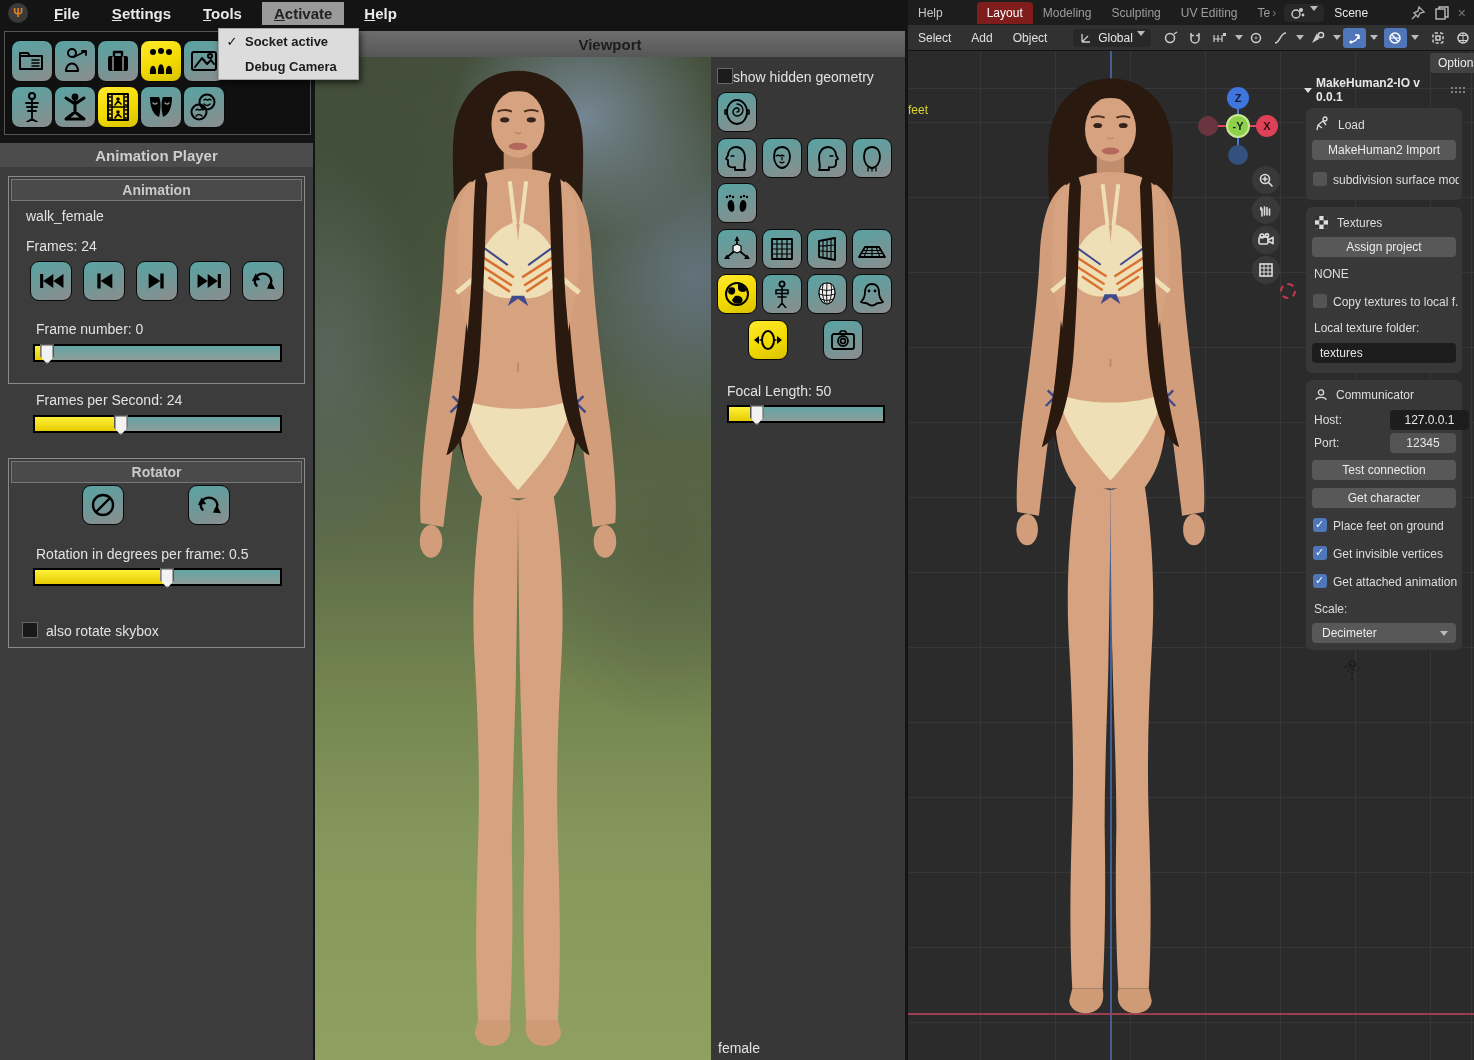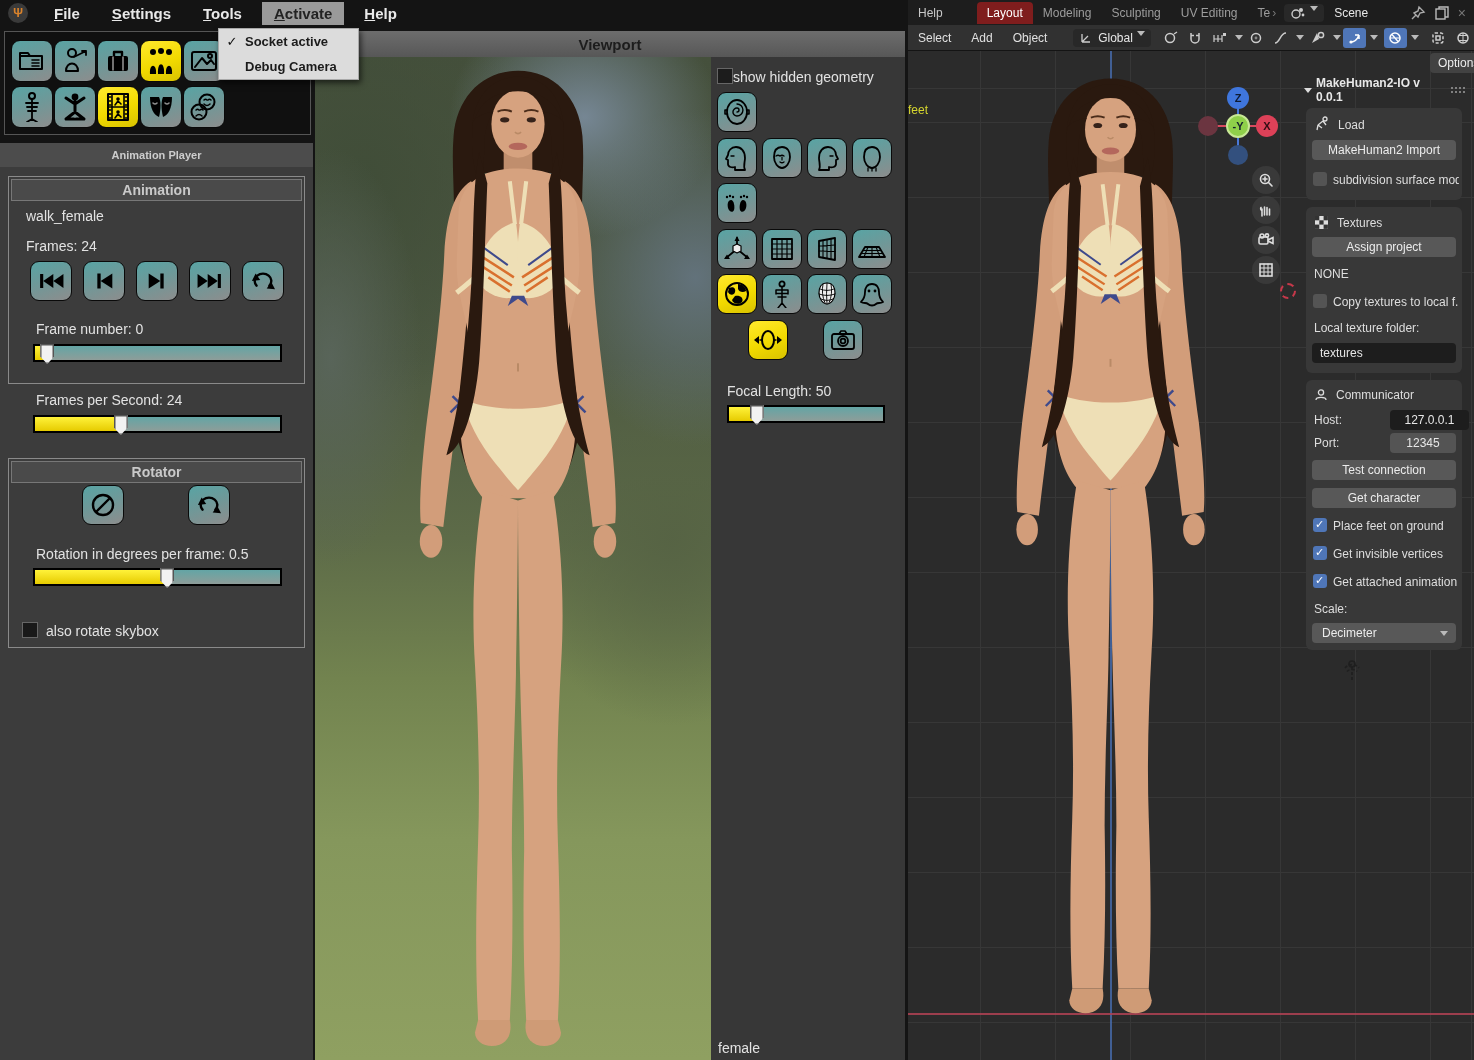--- a/index.html
+++ b/index.html
@@ -28,21 +28,21 @@
   #mh-toolbar { left:4px; top:31px; width:307px; height:104px; background:#101010; border:1px solid #555; }
   .mh-btn { position:absolute; width:42px; height:42px; border-radius:9px; border:1px solid #0a0a0a;
             background:linear-gradient(160deg,#58a4a4 0%,#6f9898 48%,#8d8d8d 100%);
             display:flex; align-items:center; justify-content:center; }
   .mh-btn.active { background:linear-gradient(160deg,#ffe92e 0%,#f2da00 55%,#d8c200 100%); }
   .mh-btn svg { stroke:#000; fill:none; stroke-width:2; stroke-linecap:round; stroke-linejoin:round; }
   .mh-btn svg .f { fill:#000; stroke:none; }
 
   
   #ap-header { left:0; top:143px; width:313px; height:24px; background:#4c4c4c; color:#cdcdcd;
-               font-size:11px; font-weight:bold; display:flex; align-items:center; justify-content:center;text-align:right; }
+               font-size:15px; font-weight:bold; display:flex; align-items:center; justify-content:center;text-align:right; }
   #mh-left-col { left:0; top:167px; width:313px; height:893px; background:#3c3c3c; }
   .groupbox { position:absolute; left:8px; width:297px; background:#3c3c3c; border:1px solid #8a8a8a; }
   .gb-title { height:22px; margin:2px; background:#4a4a4a; border:1px solid #777; color:#c9c9c9;
               font-size:14px; font-weight:bold; display:flex; align-items:center; justify-content:center; }
   .mh-label { position:absolute; color:#e2e2e2; font-size:14px; white-space:nowrap; }
 
   .mh-slider { position:absolute; height:18px; border:2px solid #000;
                background:linear-gradient(180deg,#63a5a5,#8e9d99); }
   .sl-fill { position:absolute; left:0; top:0; height:100%; background:linear-gradient(180deg,#fff23a,#e6cb00); }
   .sl-handle { position:absolute; top:-2px; width:14px; height:20px; background:#f2f2f2;

